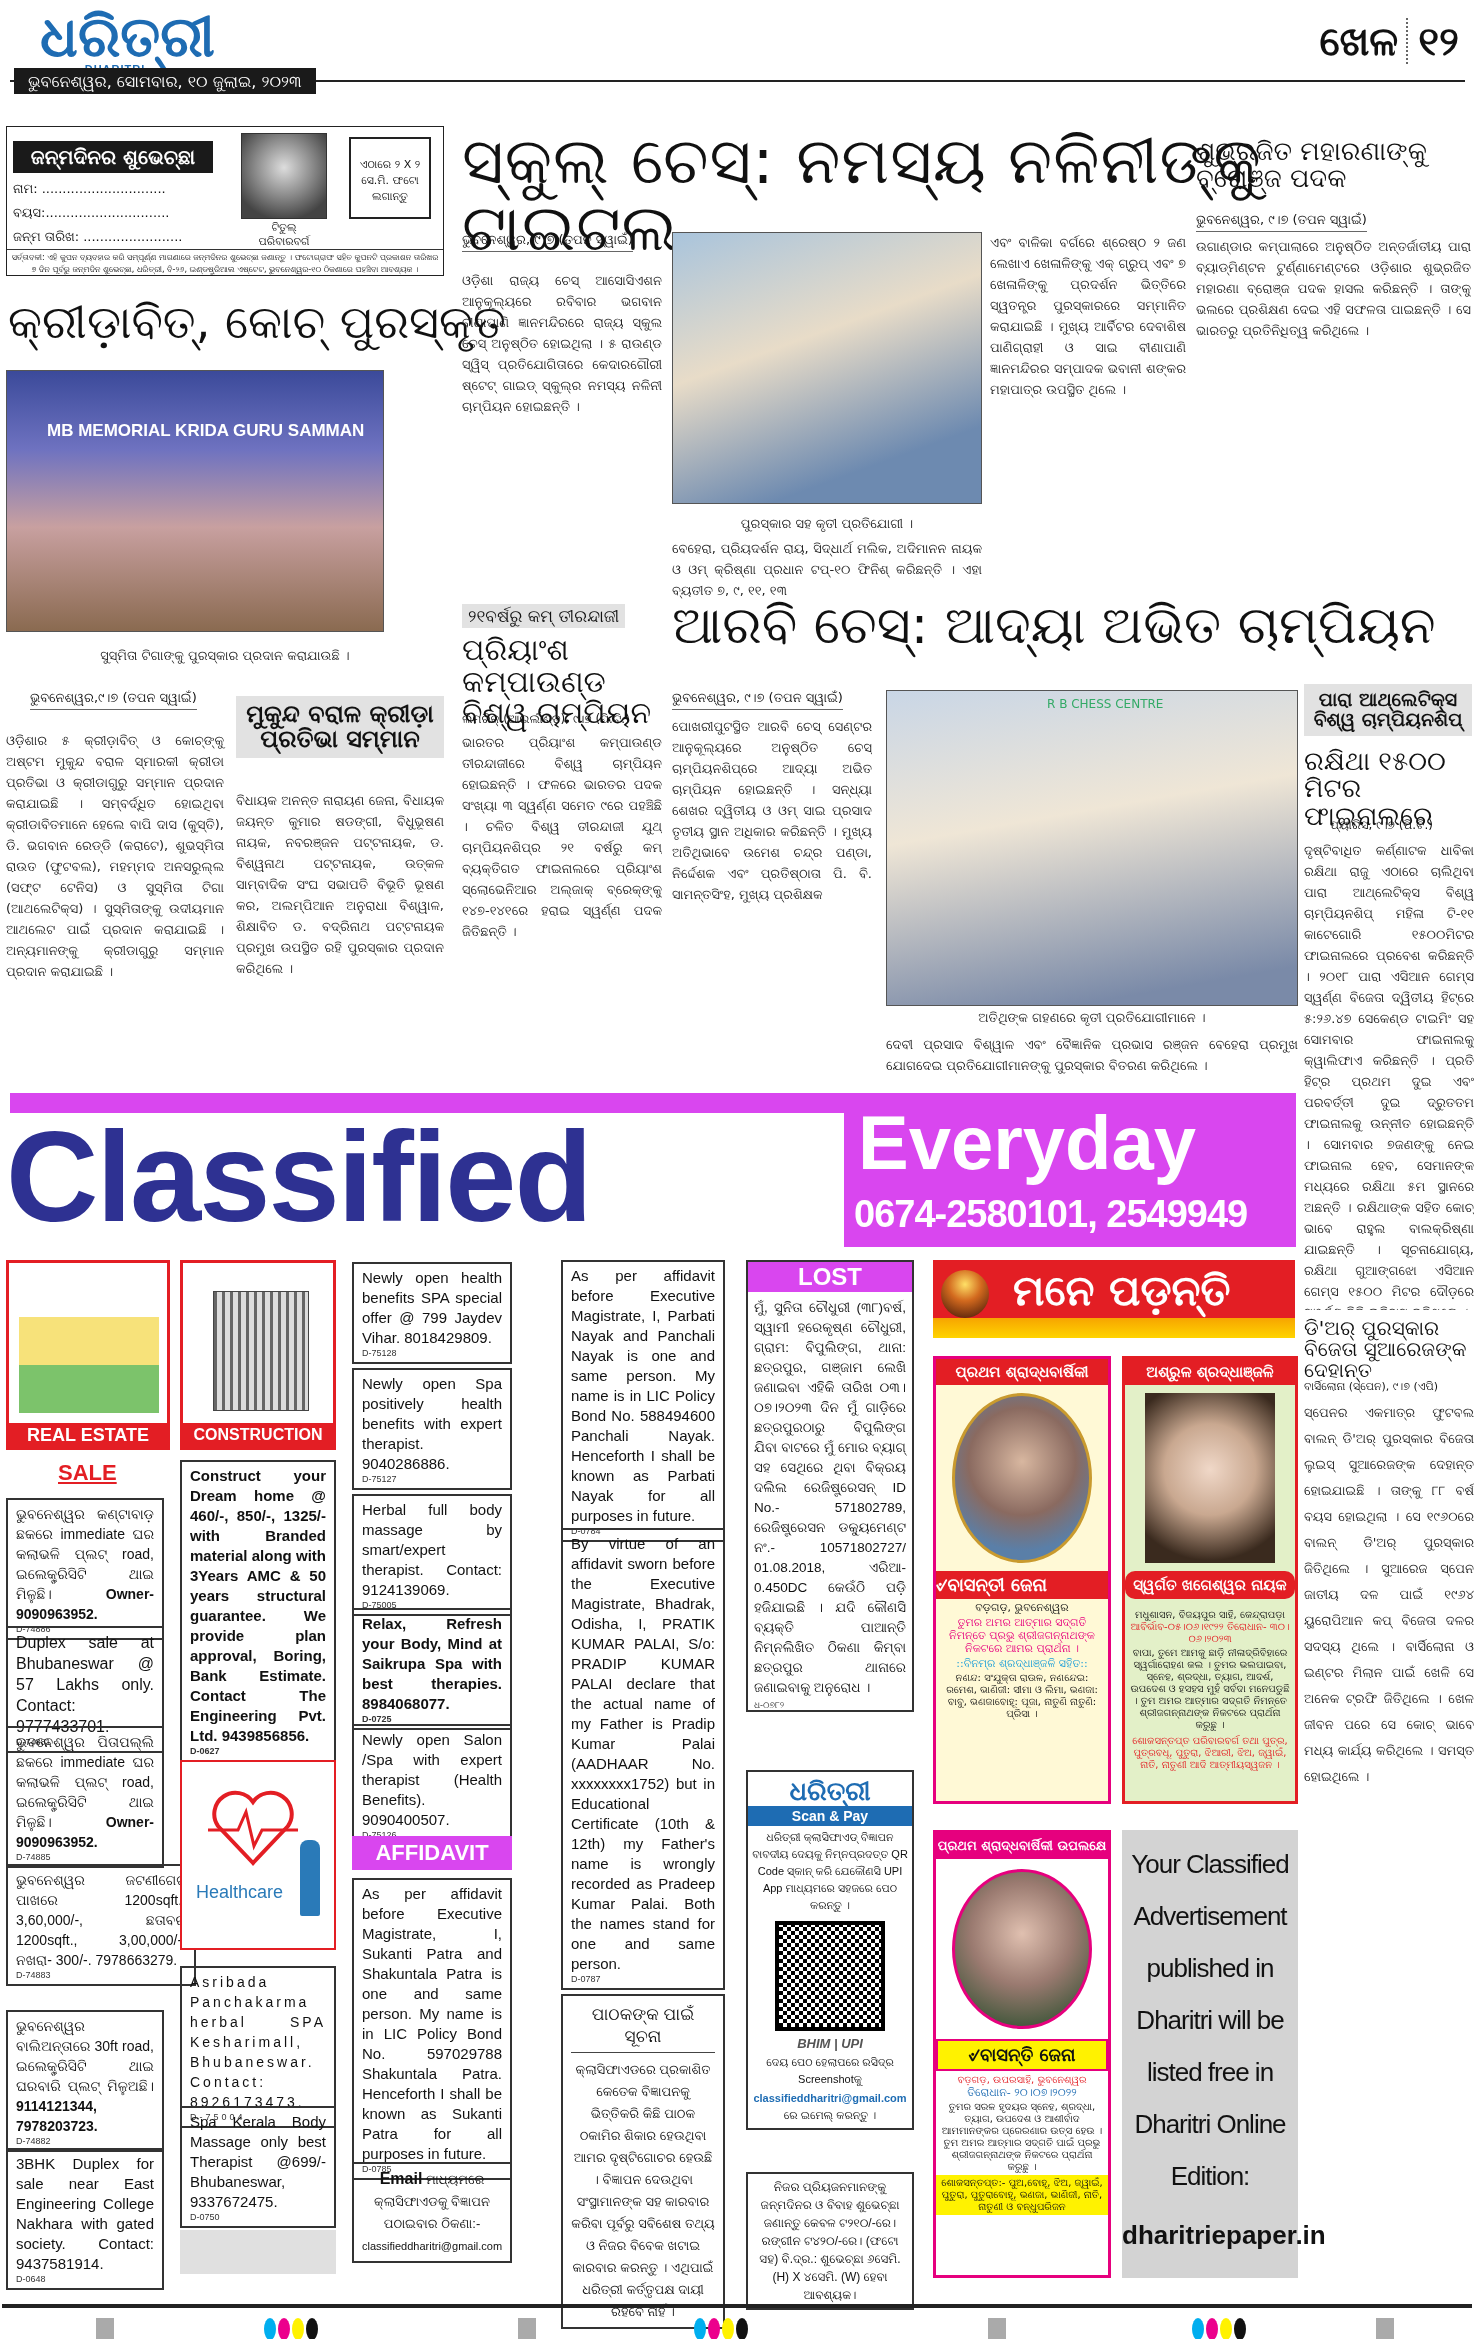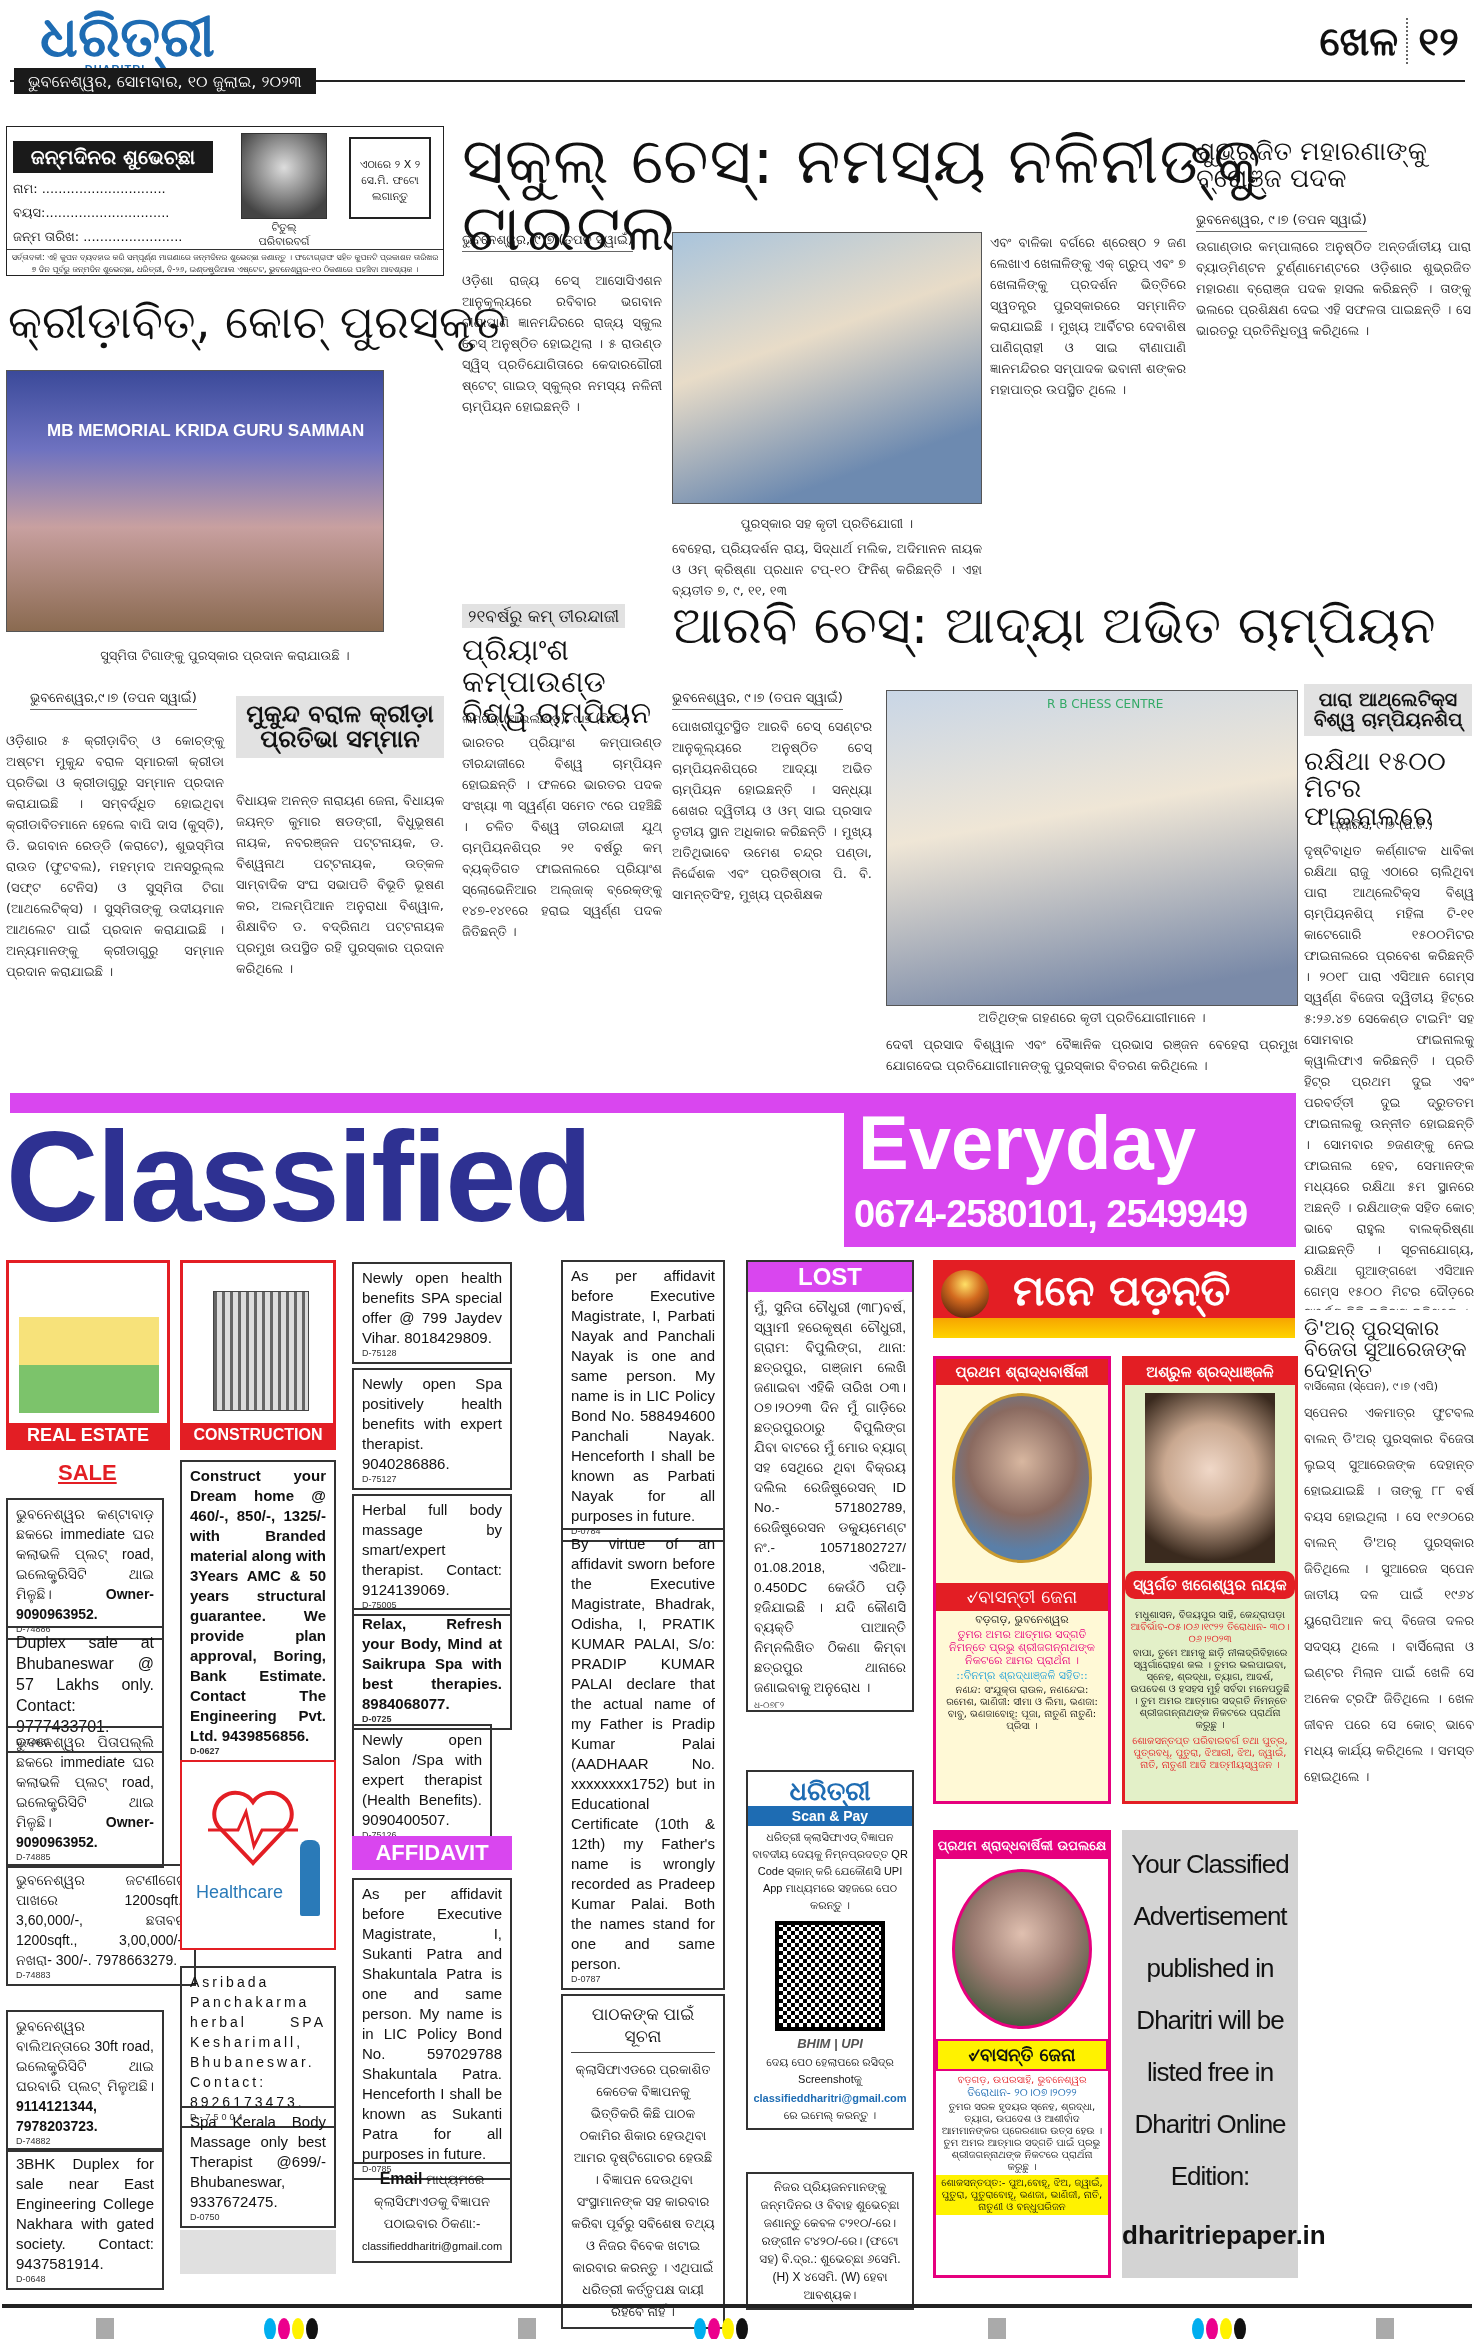--- a/index.html
+++ b/index.html
@@ -176,21 +176,21 @@
   <span class="code">D-75127</span>
 </div>
 <div class="abs ad" style="left:352px;top:1494px;width:160px;font-size:15px;line-height:20px">
   <span>Herbal full body massage by smart/expert therapist. Contact: 9124139069.</span>
   <span class="code">D-75005</span>
 </div>
 <div class="abs ad bold" style="left:352px;top:1608px;width:160px;font-size:15px;line-height:20px">
   <span>Relax, Refresh your Body, Mind at Saikrupa Spa with best therapies. 8984068077.</span>
   <span class="code">D-0725</span>
 </div>
-<div class="abs ad" style="left:352px;top:1724px;width:140px;font-size:15px;line-height:20px">
+<div class="abs ad" style="left:352px;top:1724px;width:160px;font-size:15px;line-height:20px">
   <span>Newly open Salon /Spa with expert therapist (Health Benefits). 9090400507.</span>
   <span class="code">D-75126</span>
 </div>
 <div class="abs redbar" style="left:352px;top:1836px;width:160px;height:34px;color:#fff;font-weight:bold;font-size:22px;text-align:center;line-height:34px;font-family:'Liberation Sans',sans-serif">AFFIDAVIT</div>
 <div class="abs ad" style="left:352px;top:1878px;width:160px;font-size:15px;line-height:20px">
   <span>As per affidavit before Executive Magistrate, I, Sukanti Patra and Shakuntala Patra is one and same person. My name is in LIC Policy Bond No. 597029788 Shakuntala Patra. Henceforth I shall be known as Sukanti Patra for all purposes in future.</span>
   <span class="code">D-0785</span>
 </div>
 <div class="abs ad" style="left:352px;top:2162px;width:160px;text-align:center;font-size:13px;line-height:22px">
   <b style="font-size:16px">Email</b> <span>ମାଧ୍ୟମରେ</span><br>
@@ -230,21 +230,21 @@
 <div class="abs ad" style="left:746px;top:2172px;width:168px;font-size:12px;line-height:18px;text-align:center">ନିଜର ପ୍ରିୟଜନମାନଙ୍କୁ ଜନ୍ମଦିନର ଓ ବିବାହ ଶୁଭେଚ୍ଛା ଜଣାନ୍ତୁ କେବଳ ଟ୨୧୦/-ରେ। ରଙ୍ଗୀନ ଟ୪୨୦/-ରେ। (ଫଟୋ ସହ) ବି.ଦ୍ର.: ଶୁଭେଚ୍ଛା ୬ସେମି. (H) X ୪ସେମି. (W) ହେବା ଆବଶ୍ୟକ।</div>
 
 <div class="abs redbar" style="left:933px;top:1260px;width:362px;height:78px;background:linear-gradient(180deg,#e31e24 0,#e31e24 75%,#f7a600 75%,#ffd400 100%)">
   <div style="position:absolute;left:8px;top:10px;width:48px;height:48px;border-radius:50%;background:radial-gradient(circle at 50% 30%,#ffe066 0,#d2691e 40%,#6b2e0e 80%)"></div>
   <div style="position:absolute;left:80px;top:6px;color:#fff;font-weight:bold;font-size:42px">ମନେ ପଡ଼ନ୍ତି</div>
 </div>
 
 <div class="abs obit" style="left:933px;top:1356px;width:178px;height:448px;background:#fff9d6;border-color:#e6007e">
   <div style="background:#e31e24;color:#fff;font-weight:bold;text-align:center;font-size:15px;line-height:26px">ପ୍ରଥମ ଶ୍ରାଦ୍ଧବାର୍ଷିକୀ</div>
   <div style="margin:8px auto 0;width:140px;height:170px;border-radius:50%;border:3px solid #c99a2e;background:radial-gradient(circle at 50% 40%,#d8b7a0 0,#8a6a60 45%,#5a7fa8 75%)"></div>
-  <div style="margin-top:20px;background:#e31e24;color:#fff;font-weight:normal;text-align:center;font-size:18px;line-height:28px">୰ବାସନ୍ତୀ ଜେନା</div>
+  <div style="margin-top:8px;background:#e31e24;color:#fff;font-weight:bold;text-align:left;font-size:18px;line-height:28px">୰ବାସନ୍ତୀ ଜେନା</div>
   <div style="text-align:center;font-size:11px;margin-top:2px">ବଡ଼ଗଡ଼, ଭୁବନେଶ୍ୱର</div>
   <div style="text-align:center;font-size:11px;color:#e6007e;padding:2px 4px">ତୁମର ଅମର ଆତ୍ମାର ସଦ୍‌ଗତି ନିମନ୍ତେ ପ୍ରଭୁ ଶ୍ରୀଜଗନ୍ନାଥଙ୍କ ନିକଟରେ ଆମର ପ୍ରାର୍ଥନା ।</div>
   <div style="text-align:center;font-size:11px;color:#1e9fd8">::ବିନମ୍ର ଶ୍ରଦ୍ଧାଞ୍ଜଳି ସହିତ::</div>
   <div style="text-align:center;font-size:10px;padding:2px 4px">ନଣନ୍ଦ: ସଂଯୁକ୍ତା ରାଉଳ, ନଣନ୍ଦେଇ: ରମେଶ, ଭାଣିଜୀ: ସୀମା ଓ ଲିମା, ଭଣଜା: ବାବୁ, ଭଣଜାବୋହୂ: ପୂଜା, ନାତୁଣି ନାତୁଣି: ପ୍ରିସା ।</div>
 </div>
 
 <div class="abs obit" style="left:1122px;top:1356px;width:176px;height:448px;background:#e3f0c8">
   <div style="background:#e31e24;color:#fff;font-weight:bold;text-align:center;font-size:15px;line-height:26px">ଅଶ୍ରୁଳ ଶ୍ରଦ୍ଧାଞ୍ଜଳି</div>
   <div style="margin:8px auto 0;width:130px;height:170px;background:radial-gradient(circle at 50% 45%,#f0d8c8 0,#c9a890 40%,#3a2a1e 80%)"></div>
   <div style="margin-top:8px;background:#e31e24;color:#fff;font-weight:bold;text-align:center;font-size:15px;line-height:28px;border-radius:10px">ସ୍ୱର୍ଗତ ଖଗେଶ୍ୱର ନାୟକ</div>

